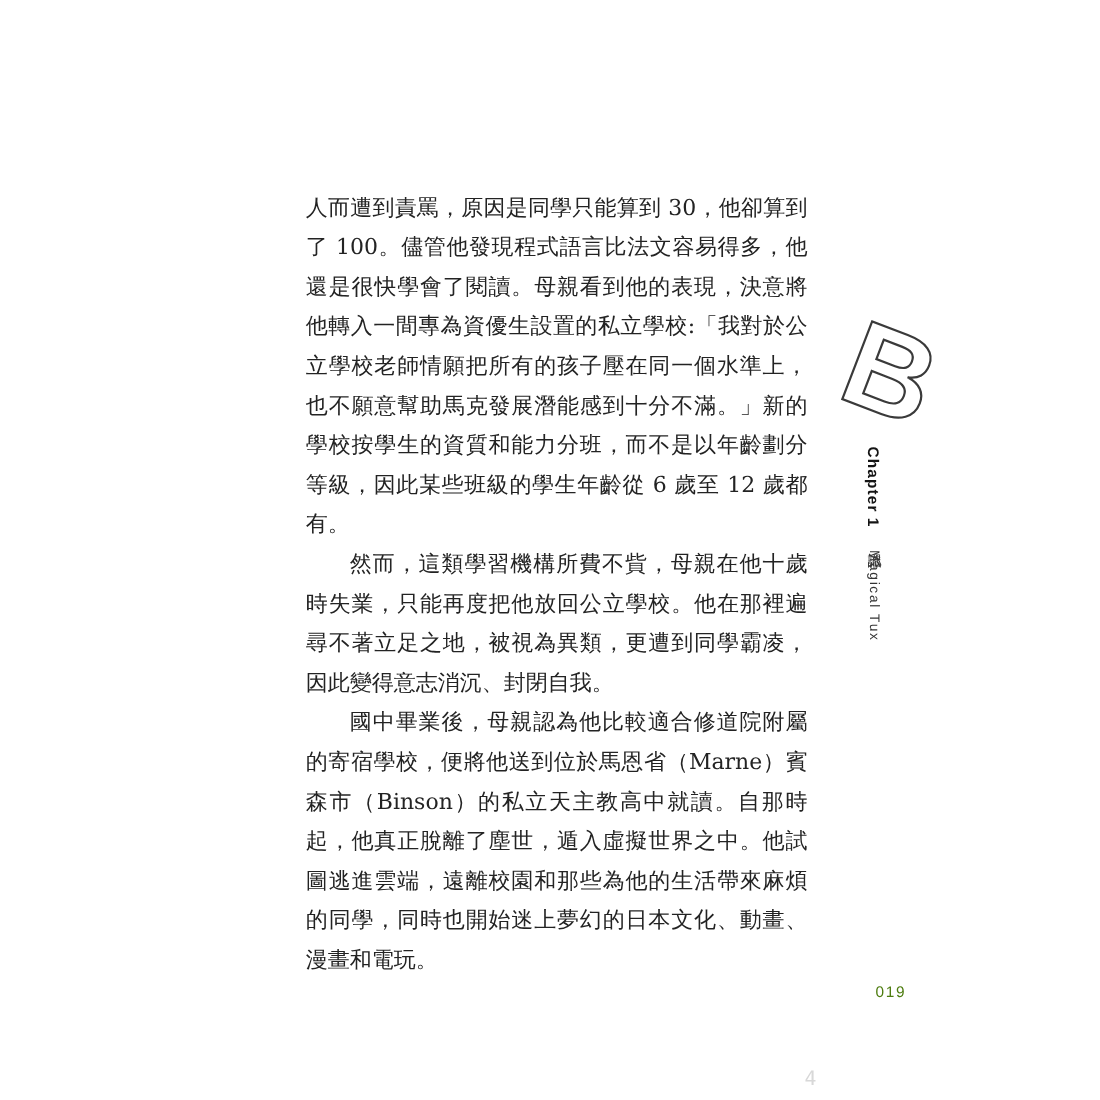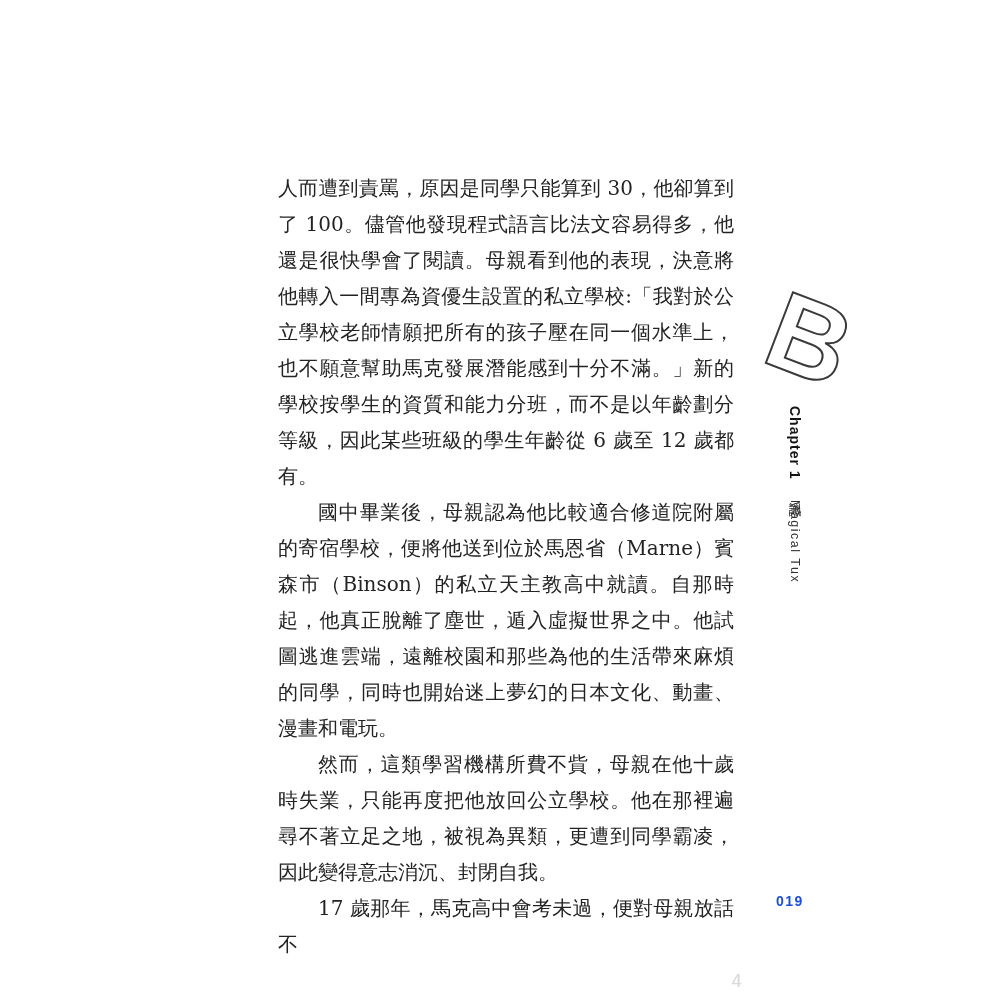--- a/index.html
+++ b/index.html
@@ -90,43 +90,42 @@
     line-height: 21px;
     letter-spacing: 10.5px;
     color: #d8d8d8;
     white-space: pre;
   }
   .binary-row { height: 21px; }
 
   
   .page-number {
     position: absolute;
-    left: 776px;
+    left: 796px;
     top: 893px;
     font-family: "Liberation Sans", sans-serif;
-    font-weight: 700;
+    font-weight: 400;
     font-size: 14px;
     letter-spacing: 1.5px;
-    color: #1d4ed8;
+    color: #4d7c0f;
   }
 </style>
 </head>
 <body>
 
 <div class="page">
 
   <main class="body-text" style="color: rgb(35, 35, 35);">
 
       <p class="para">人而遭到責罵，原因是同學只能算到 30，他卻算到了 100。儘管他發現程式語言比法文容易得多，他還是很快學會了閱讀。母親看到他的表現，決意將他轉入一間專為資優生設置的私立學校:「我對於公立學校老師情願把所有的孩子壓在同一個水準上，也不願意幫助馬克發展潛能感到十分不滿。」新的學校按學生的資質和能力分班，而不是以年齡劃分等級，因此某些班級的學生年齡從 6 歲至 12 歲都有。</p>
 
+      <p class="para">然而，這類學習機構所費不貲，母親在他十歲時失業，只能再度把他放回公立學校。他在那裡遍尋不著立足之地，被視為異類，更遭到同學霸凌，因此變得意志消沉、封閉自我。</p>
+
       <p class="para">國中畢業後，母親認為他比較適合修道院附屬的寄宿學校，便將他送到位於馬恩省（Marne）賓森市（Binson）的私立天主教高中就讀。自那時起，他真正脫離了塵世，遁入虛擬世界之中。他試圖逃進雲端，遠離校園和那些為他的生活帶來麻煩的同學，同時也開始迷上夢幻的日本文化、動畫、漫畫和電玩。</p>
 
-      <p class="para">然而，這類學習機構所費不貲，母親在他十歲時失業，只能再度把他放回公立學校。他在那裡遍尋不著立足之地，被視為異類，更遭到同學霸凌，因此變得意志消沉、封閉自我。</p>
-
-      <p class="para">17 歲那年，馬克高中會考未過，便對母親放話不</p>
     </main>
 
   <svg class="chapter-letter" viewBox="0 0 140 150" aria-hidden="true">
     <text class="b-glyph" x="70" y="114" text-anchor="middle" transform="rotate(21 70 75)">B</text>
   </svg>
 
   <aside class="chapter-vertical">
     <span class="chapter-label">Chapter 1</span>
     <span class="chapter-title">認識 Magical Tux</span>
   </aside>

